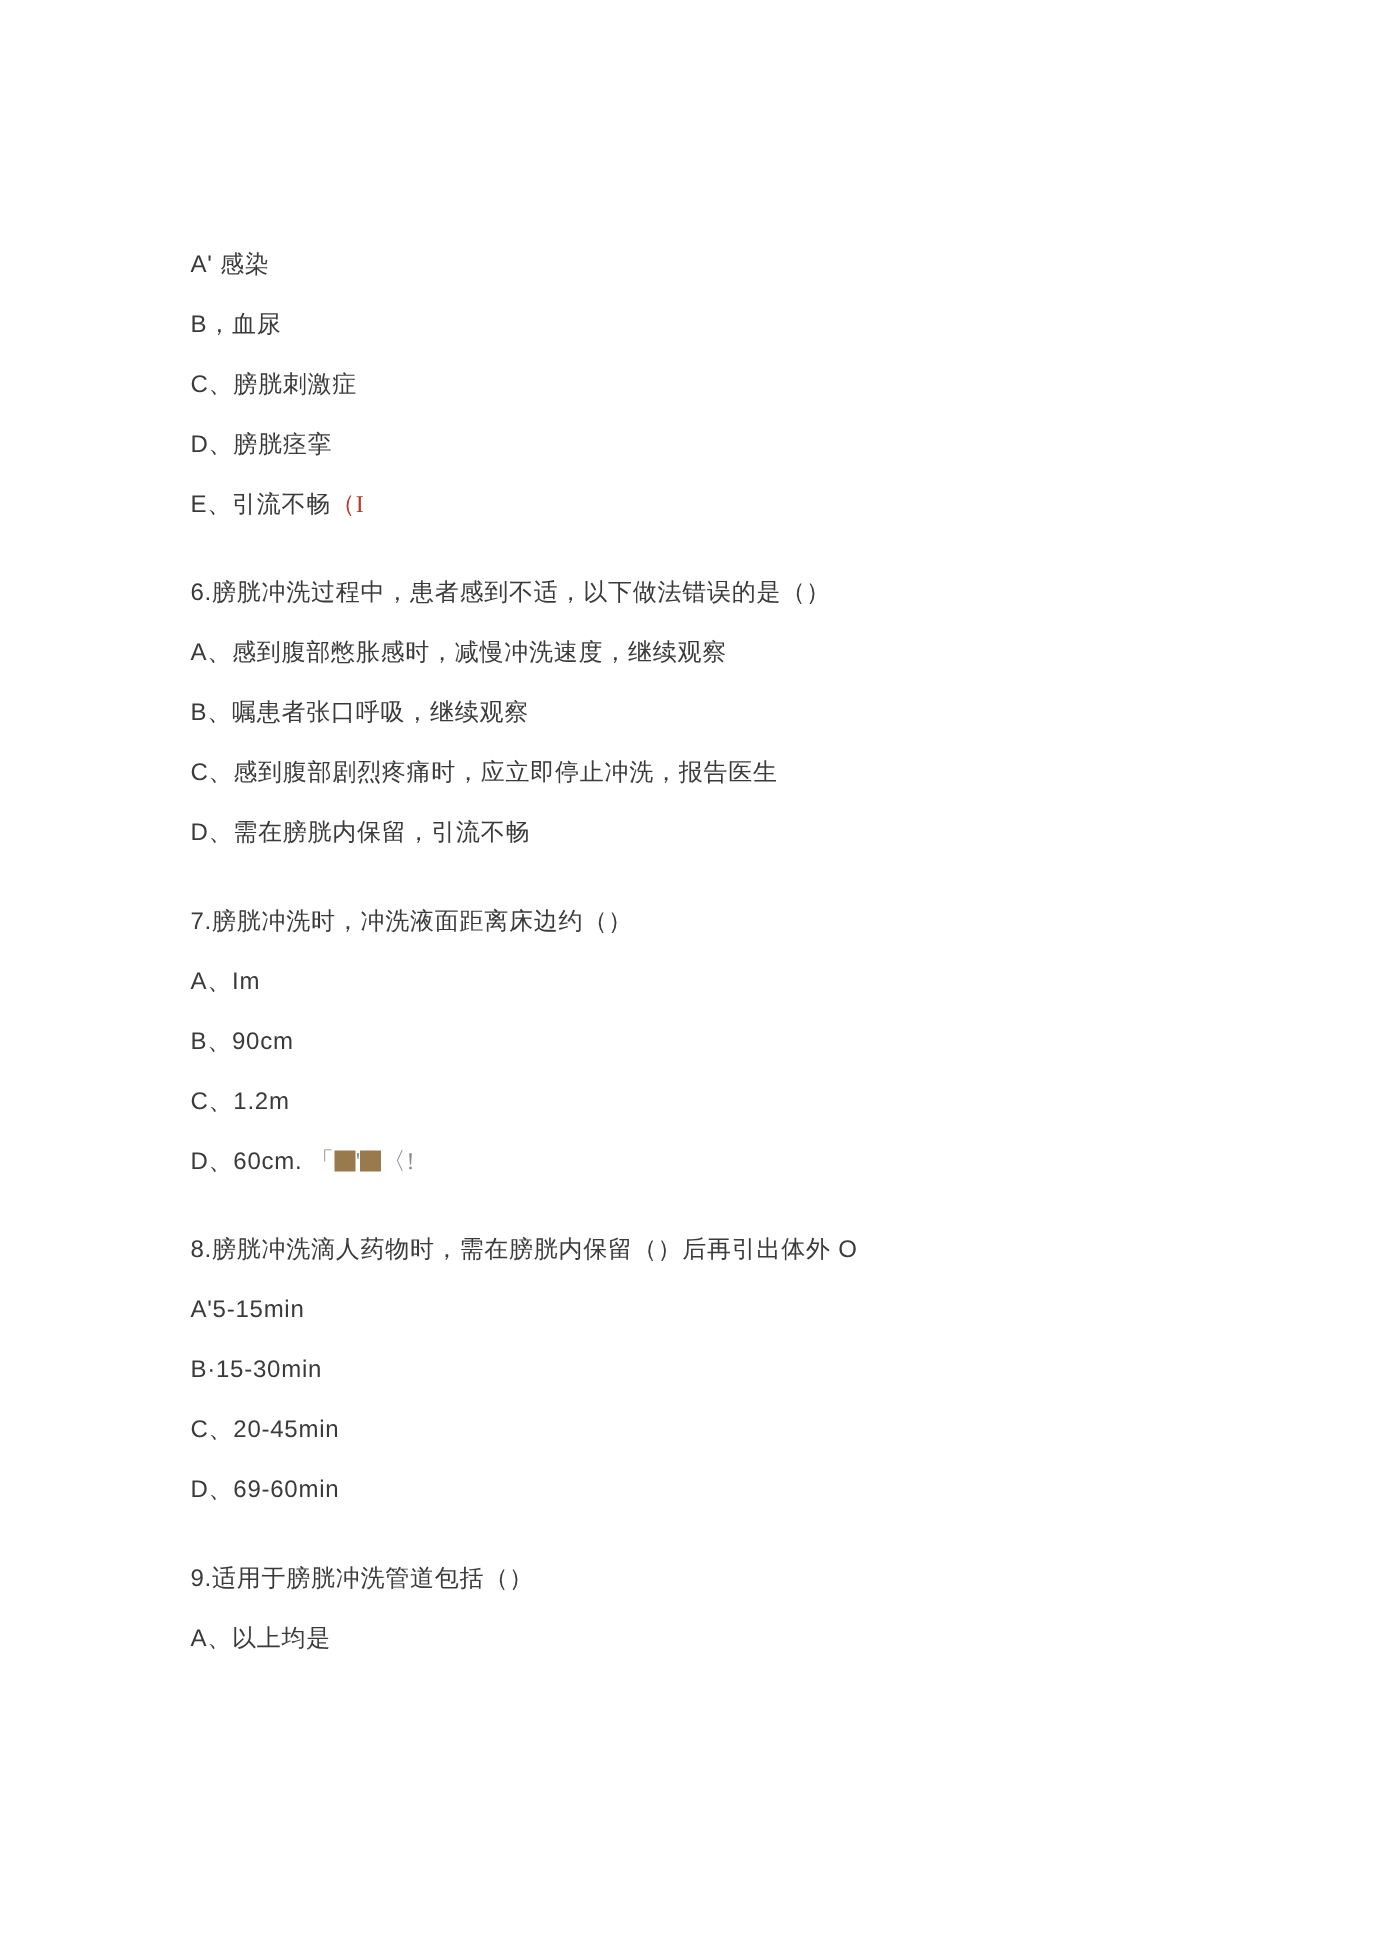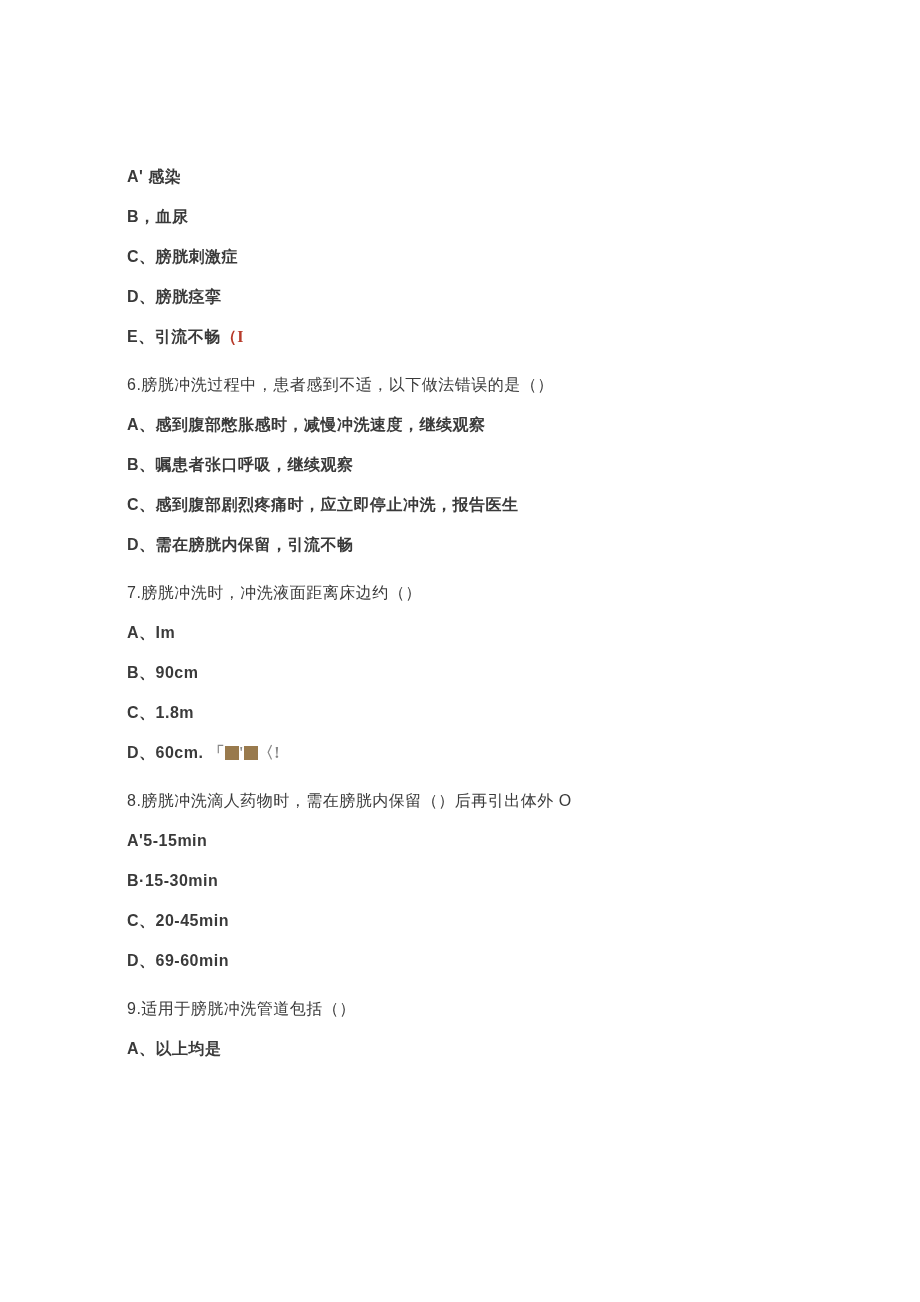--- a/index.html
+++ b/index.html
@@ -6,22 +6,22 @@
     body {
       background: #ffffff;
       width: 920px;
       height: 1302px;
       font-family: "Microsoft YaHei", "SimSun", Arial, sans-serif;
       font-size: 16px;
       color: #3a3a3a;
       padding: 165px 120px 0 127px;
       line-height: 1.5;
     }
-    .line { margin-bottom: 16px; font-weight: 700; letter-spacing: 0.5px; }
-    .q { margin-top: 24px; margin-bottom: 16px; letter-spacing: 0.5px; }
+    .line { margin-bottom: 16px; font-weight: 400; letter-spacing: 0.5px; }
+    .q { margin-top: 35px; margin-bottom: 16px; letter-spacing: 0.5px; }
     .redmark { color: #b73a2a; font-family: "SimSun", serif; }
     .block1, .block2 {
       display: inline-block;
       width: 14px;
       height: 14px;
       background: #997a4d;
       vertical-align: -2px;
     }
     .symwrap { color: #888; font-family: "SimSun", serif; }
   </style>
@@ -38,21 +38,21 @@
 
 <div class="q">6.膀胱冲洗过程中，患者感到不适，以下做法错误的是（）</div>
 <div class="line">A、感到腹部憋胀感时，减慢冲洗速度，继续观察</div>
 <div class="line">B、嘱患者张口呼吸，继续观察</div>
 <div class="line">C、感到腹部剧烈疼痛时，应立即停止冲洗，报告医生</div>
 <div class="line">D、需在膀胱内保留，引流不畅</div>
 
 <div class="q">7.膀胱冲洗时，冲洗液面距离床边约（）</div>
 <div class="line">A、Im</div>
 <div class="line">B、90cm</div>
-<div class="line">C、1.8m</div>
+<div class="line">C、1.2m</div>
 <div class="line">
   <span>D、60cm</span><span>.</span>
   <span class="symwrap">
     <span>「</span><span class="block1"></span><span>'</span><span class="block2"></span><span>〈!</span>
   </span>
 </div>
 
 <div class="q">8.膀胱冲洗滴人药物时，需在膀胱内保留（）后再引出体外 O</div>
 <div class="line">A'5-15min</div>
 <div class="line">B·15-30min</div>

